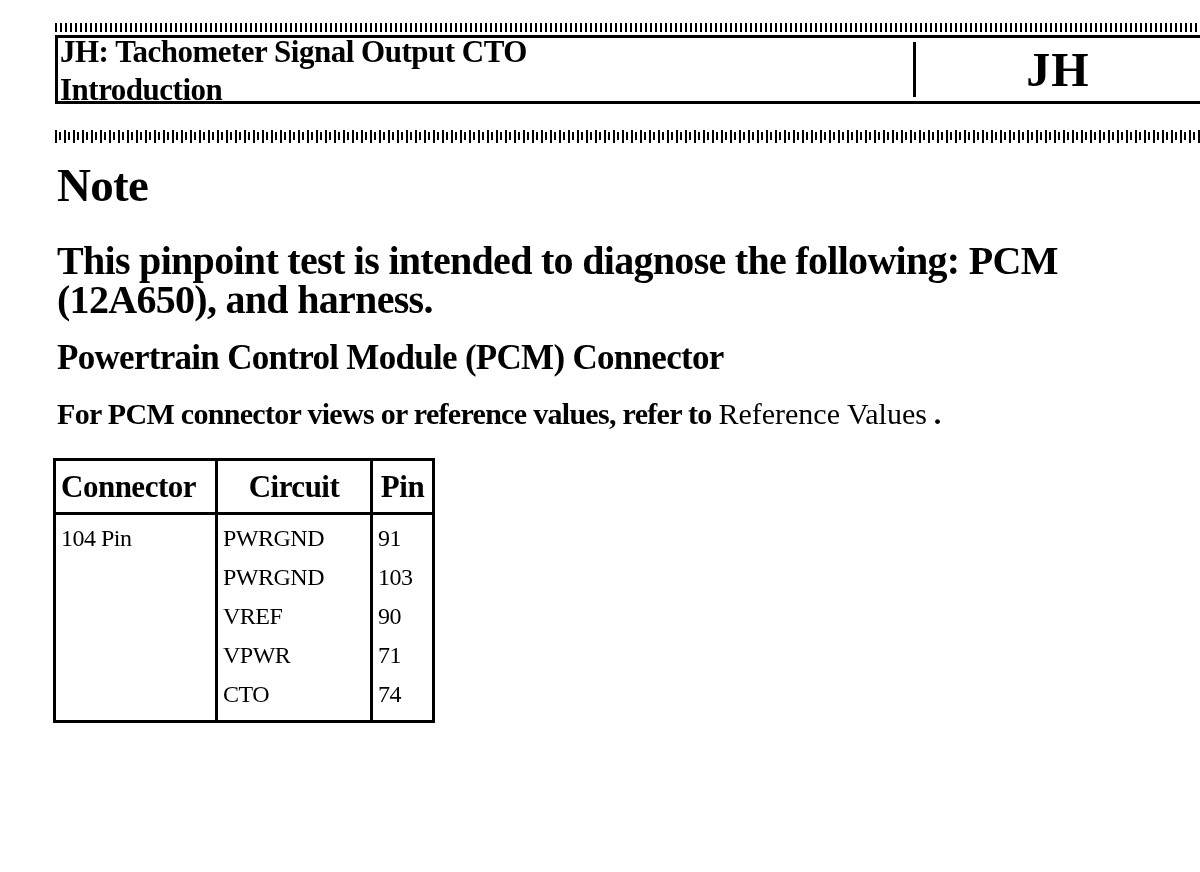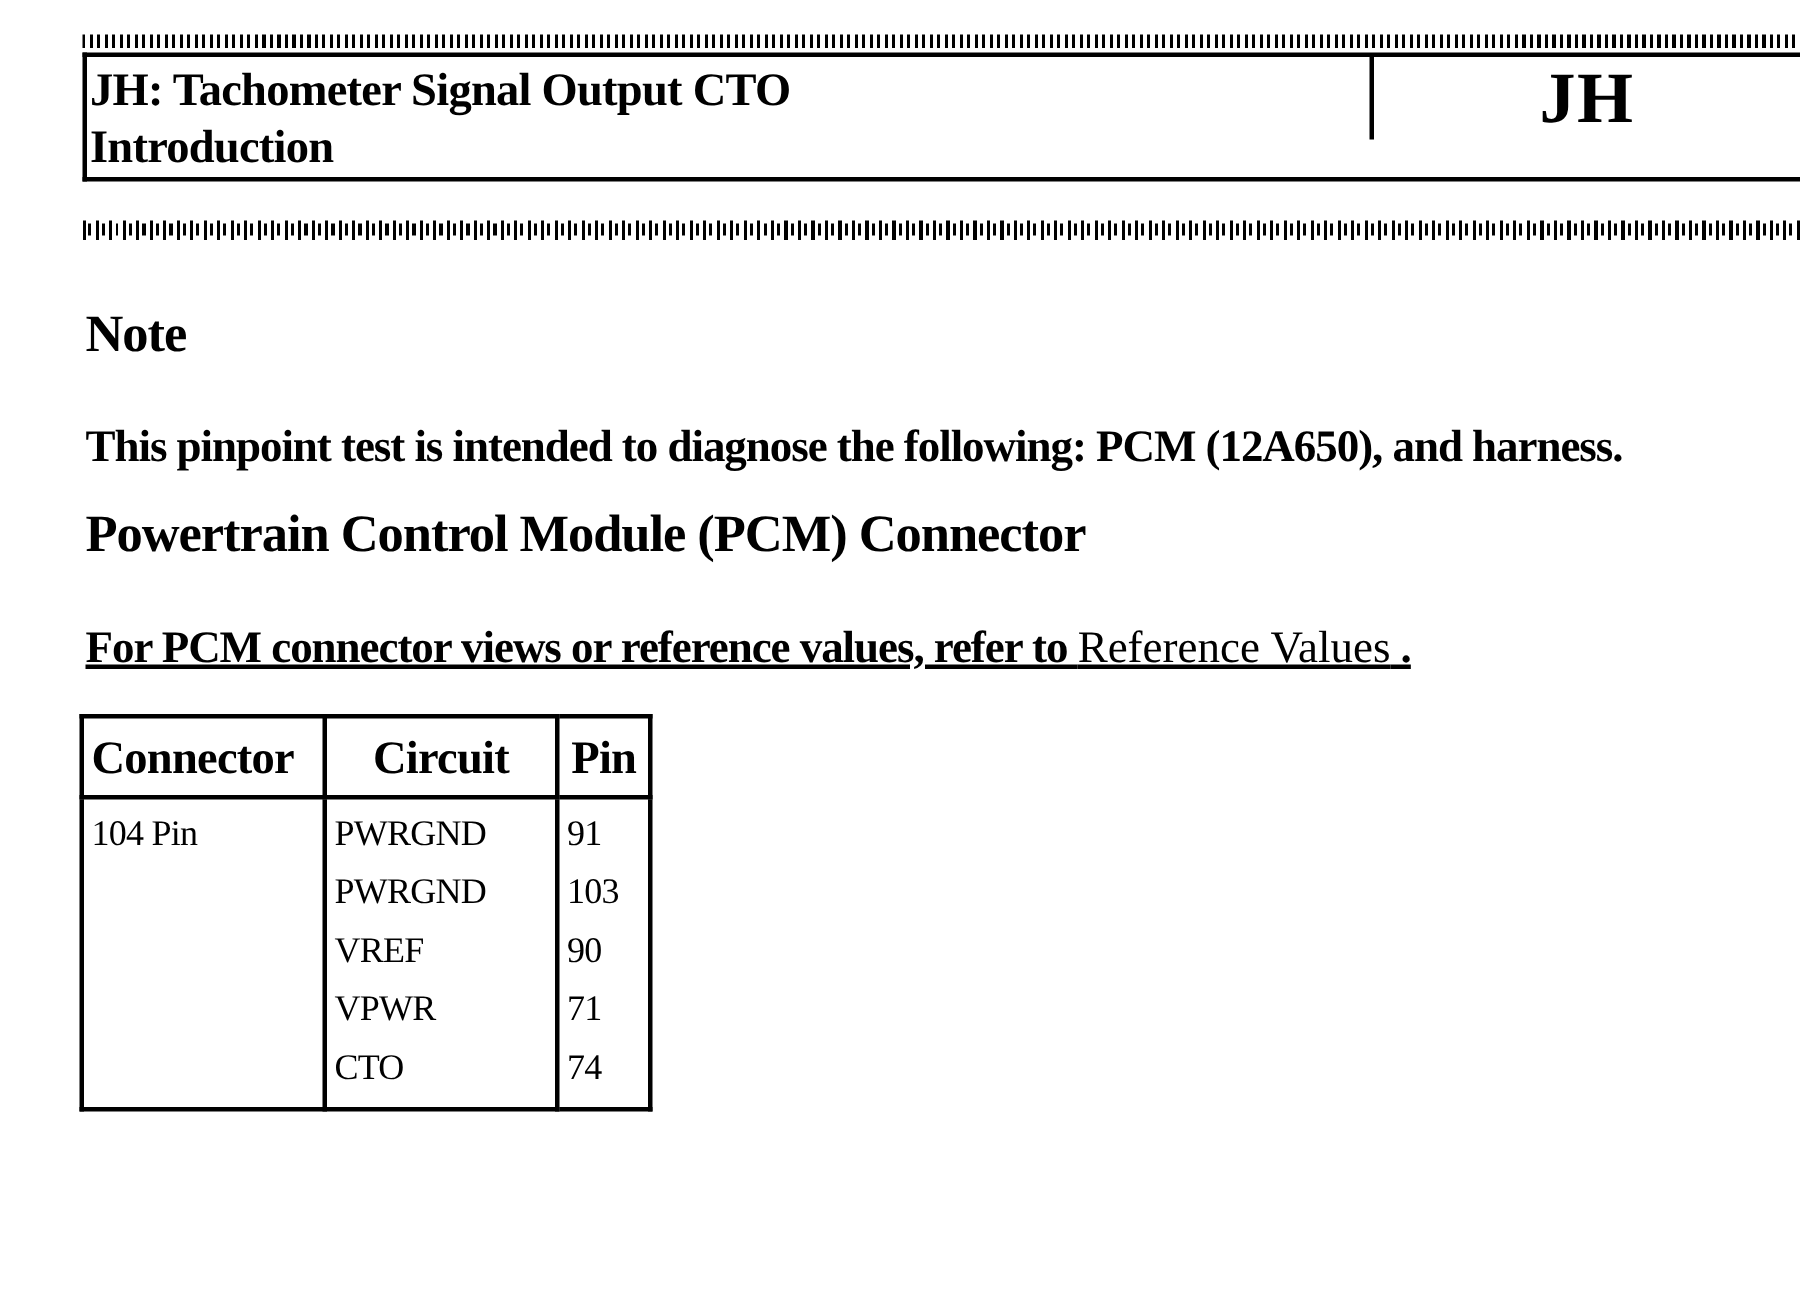--- a/index.html
+++ b/index.html
@@ -32,25 +32,25 @@
       repeating-linear-gradient(90deg, #000 0 2px, rgba(0,0,0,0) 2px 9px),
       repeating-linear-gradient(90deg, rgba(0,0,0,0) 0 4px, #000 4px 6px, rgba(0,0,0,0) 6px 9px);
     background-size: 100% 100%, 100% 62%;
     background-position: 0 0, 0 38%;
     background-repeat: no-repeat;
   }
 
   
   .header-box {
     margin-top: 3px;
-    height: 86px;
+    height: 69px;
     border: 3px solid #000;
     border-right: none;
     display: flex;
-    align-items: flex-start;
+    align-items: center;
   }
   .header-title {
     flex: 1;
     font-weight: bold;
     font-size: 31px;
     line-height: 38px;
     letter-spacing: -0.5px;
     padding: 3px 0 0 2px;
     white-space: nowrap;
     overflow: hidden;
@@ -63,45 +63,44 @@
     justify-content: center;
     font-weight: bold;
     font-size: 48px;
     letter-spacing: 1px;
     margin-left: 28px;
   }
 
   .txt { margin-left: 2px; letter-spacing: -0.7px; }
 
   .h-note {
-    margin-top: 42px;
+    margin-top: 22px;
     font-weight: bold;
-    font-size: 35px;
+    font-size: 47px;
     line-height: 41px;
   }
   .body-para {
     margin-top: 35px;
     font-weight: bold;
-    font-size: 30px;
+    font-size: 40px;
     line-height: 39px;
     width: 1120px;
   }
   .h-section {
     margin-top: 18px;
     font-weight: bold;
     font-size: 35px;
     line-height: 41px;
   }
   .refer-line {
-    margin-top: 36px;
+    margin-top: 16px;
     font-weight: bold;
     font-size: 30px;
     line-height: 39px;
     width: 1130px;
-    text-decoration: underline;
   }
   .refer-line .link {
     font-weight: normal;
     letter-spacing: 0;
   }
 
   
   table.conn {
     border-collapse: collapse;
     margin-top: 25px;

